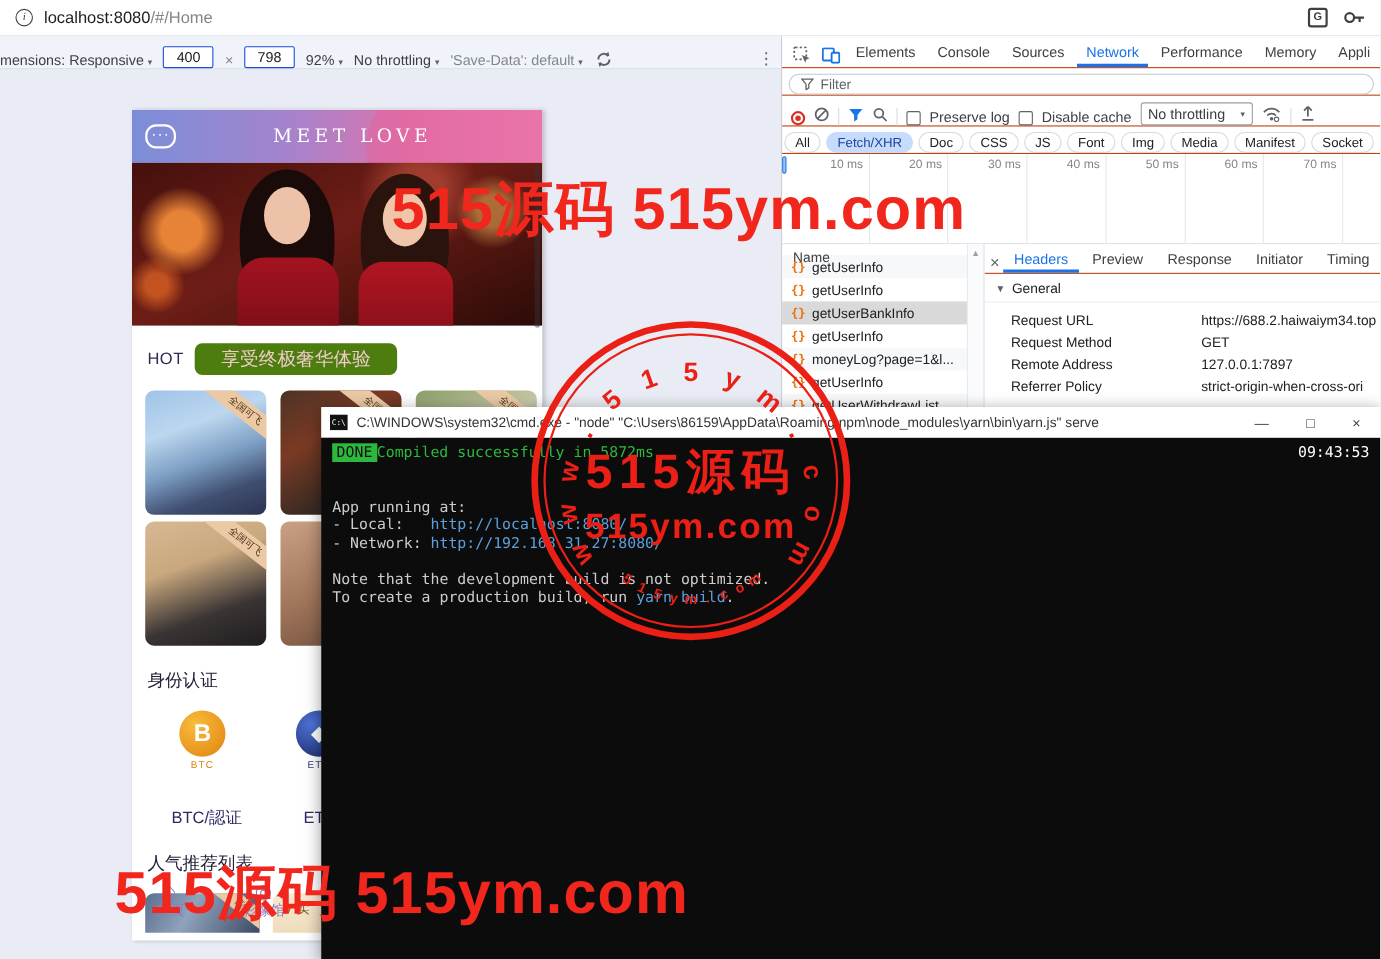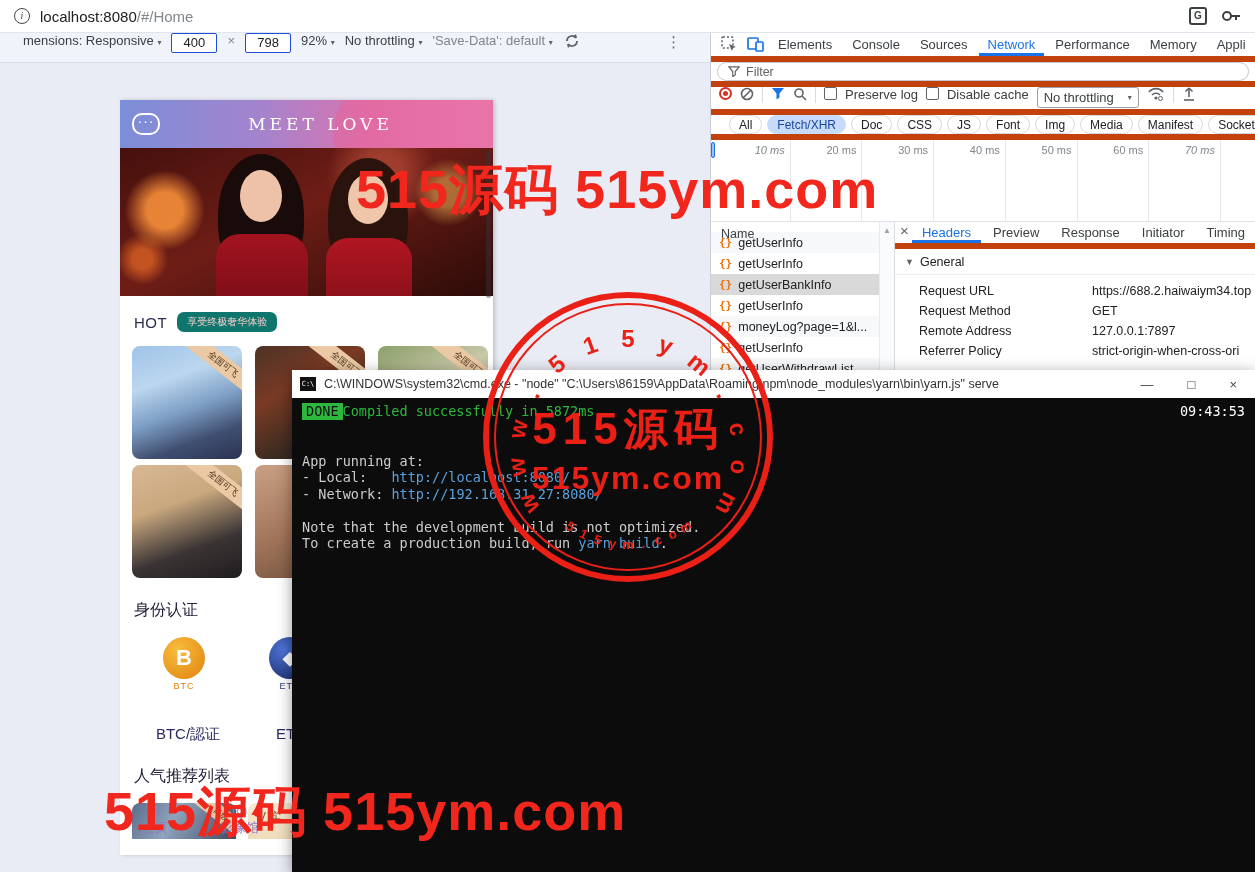--- a/index.html
+++ b/index.html
@@ -14,21 +14,21 @@
     font-size:10px; line-height:13px; text-align:center; font-style:italic; font-family:"Liberation Serif",serif; margin-right:10px; flex:0 0 auto; }
   .url { font-size:15px; color:#202124; white-space:nowrap; }
   .url .path { color:#80868b; }
   .bar-right { margin-left:auto; display:flex; gap:14px; align-items:center; }
   .ext-icon { width:18px; height:18px; border:2px solid #3c4043; border-radius:3px; color:#3c4043;
     font-size:10px; font-weight:bold; text-align:center; line-height:14px; }
   .key-icon { width:20px; height:14px; overflow:hidden; }
 
   
   .device-toolbar { position:absolute; left:0; top:33px; width:710px; height:30px; background:#f1f3fa;
-    border-bottom:1px solid #d8dce6; display:flex; align-items:flex-start; gap:10px; padding:0 23px; z-index:5;
+    border-bottom:1px solid #d8dce6; display:flex; align-items:flex-end; gap:10px; padding:0 0; z-index:5;
     font-size:13px; color:#3c4043; white-space:nowrap; }
   .dt-caret { font-size:8px; color:#5f6368; }
   .dim-input { width:46px; height:20px; background:#fff; border:1px solid #1d4ed8; border-radius:2px;
     text-align:center; font-size:13px; color:#202124; line-height:18px; }
   .muted { color:#80868b; }
   .rotate-icon svg { display:block; }
   .kebab { margin-left:auto; color:#5f6368; font-size:15px; padding-right:6px; }
 
   
   .phone { position:absolute; left:120px; top:100px; width:373px; height:755px; background:#fff; z-index:4;
@@ -52,21 +52,21 @@
   .fig1-hair { left:98px; top:6px; width:86px; height:120px; background:#190b09; border-radius:50% 50% 40% 40%; }
   .fig1-face { left:120px; top:22px; width:42px; height:52px; background:#eec2a8; border-radius:50%; }
   .fig1-dress { left:96px; top:86px; width:92px; height:70px; background:linear-gradient(#a3131f,#7c0e18); border-radius:24px 24px 0 0; }
   .fig2-hair { left:208px; top:10px; width:80px; height:116px; background:#2a130c; border-radius:50% 50% 40% 40%; }
   .fig2-face { left:228px; top:26px; width:40px; height:50px; background:#f0c6aa; border-radius:50%; }
   .fig2-dress { left:206px; top:90px; width:86px; height:66px; background:linear-gradient(#b01622,#8a101a); border-radius:22px 22px 0 0; }
   .phone-scrollbar { position:absolute; right:2px; top:50px; width:5px; height:148px; background:rgba(60,50,55,.45); border-radius:3px; }
 
   .hot-row { display:flex; align-items:center; gap:10px; padding:16px 14px 8px 14px; }
   .hot-label { font-size:15px; color:#2d2d52; letter-spacing:.5px; }
-  .hot-badge { background:#0f766e; color:#efcbc8; font-size:10px; padding:3px 10px; border-radius:7px; }
+  .hot-badge { background:#4d7c0f; color:#efcbc8; font-size:17px; padding:3px 24px; border-radius:7px; }
 
   .grid-row { display:flex; gap:13px; padding:6px 0 0 12px; }
   .card { position:relative; width:110px; height:113px; border-radius:8px; overflow:hidden; flex:0 0 auto; }
   .ribbon { position:absolute; top:10px; right:-26px; width:90px; transform:rotate(38deg);
     background:#eac9a4; color:#4a3014; font-size:9px; text-align:center; padding:2px 0; }
   .ph0 { background:linear-gradient(160deg,#9fc3e8 0%,#bcd7ef 30%,#7d9ec4 55%,#3f4e70 78%,#2c3350 100%); }
   .ph1 { background:linear-gradient(150deg,#4c3326 0%,#7a3a24 35%,#3a2b22 70%,#241a14 100%); }
   .ph2 { background:linear-gradient(150deg,#8aa06a 0%,#c9c7a8 40%,#8f9a77 75%,#5d6b4a 100%); }
   .ph3 { background:linear-gradient(160deg,#d8b894 0%,#c9a87e 35%,#3a3434 70%,#201d1e 100%); }
   .ph4 { background:linear-gradient(160deg,#caa184 0%,#a3775c 50%,#6c4c3a 100%); }
@@ -90,37 +90,37 @@
   .thumb2 { width:120px; background:linear-gradient(#f6ead4,#efdcba); color:#7a5a28; font-size:12px; padding:6px 0 0 10px; }
   .thumb .ribbon { top:4px; right:-30px; font-size:8px; }
 
   .bottom-nav { position:absolute; left:0; bottom:18px; width:100%; display:flex; padding-left:22px; gap:52px; }
   .nav-item { text-align:center; color:#8f7cc0; font-size:13px; }
   .nav-ico { font-size:18px; line-height:18px; }
 
   
   .devtools { position:absolute; left:710px; top:33px; width:545px; height:839px; background:#fff;
     border-left:1px solid #c9ced8; z-index:5; color:#3c4043; }
-  .dt-row { display:flex; align-items:flex-start; border-bottom:6px solid #c2410c; }
+  .dt-row { display:flex; align-items:flex-end; border-bottom:1px solid #c2410c; }
   .dt-tabs { height:29px; padding-left:6px; gap:2px; }
   .ti { width:24px; height:22px; display:flex; align-items:center; justify-content:center; }
   .dt-tab { padding:0 9px; font-size:13px; height:100%; display:flex; align-items:center; white-space:nowrap; }
   .dt-tab.active { color:#1a73e8; box-shadow:inset 0 -3px 0 #1a73e8; }
   .net-toolbar { height:28px; padding-left:8px; gap:8px; font-size:13px; }
   .vsep { width:1px; height:16px; background:#d8dce2; }
   .rec { width:13px; height:13px; border:2px solid #d93025; border-radius:50%; position:relative; }
   .rec:after { content:""; position:absolute; inset:2px; background:#d93025; border-radius:50%; }
   .cb { width:13px; height:13px; border:1.5px solid #5f6368; border-radius:2px; }
   .lbl { white-space:nowrap; }
   .throttle-select { border:1px solid #9aa0a6; border-radius:3px; height:21px; padding:0 6px; display:flex;
     align-items:center; gap:14px; font-size:13px; }
   .filter-row { height:25px; padding:0 6px; }
   .filter-box { flex:1; height:19px; border:1px solid #c4c8cf; border-radius:12px; display:flex; align-items:center;
     gap:6px; padding:0 10px; color:#5f6368; font-size:12.5px; }
-  .chips-row { height:25px; gap:5px; padding:0 18px; overflow:hidden; }
+  .chips-row { height:25px; gap:5px; padding:0 2px; overflow:hidden; }
   .chip { border:1px solid #d5d9de; border-radius:11px; padding:1.5px 9px; font-size:12px; color:#202124; white-space:nowrap; }
   .chip.sel { background:#c7dbfc; border-color:#c7dbfc; color:#19469c; }
   .ruler { position:relative; height:82px; border-bottom:1px solid #e0e3e8; overflow:hidden; }
   .ruler-col { position:absolute; top:0; bottom:0; border-right:1px solid #e4e7ec; }
   .ruler-lbl { position:absolute; top:4px; font-size:11px; color:#80868b; text-align:right; }
   .ruler-start { position:absolute; left:0; top:2px; width:4px; height:16px; background:#9cc0f7; border:1px solid #1a73e8; border-radius:2px; }
 
   .net-split { position:relative; display:flex; height:617px; }
   .req-pane { width:184px; border-right:1px solid #d8dce2; overflow:hidden; position:relative; }
   .req-head { height:25px; border-bottom:1px solid #e0e3e8; display:flex; align-items:center;
@@ -378,33 +378,33 @@
         <span class="chip">JS</span>
         <span class="chip">Font</span>
         <span class="chip">Img</span>
         <span class="chip">Media</span>
         <span class="chip">Manifest</span>
         <span class="chip">Socket</span>
       </div>
     <div class="ruler" id="ruler">
         <div class="ruler-start"></div>
         <div class="ruler-col" style="left: 0px; width: 79.7105px;"></div>
-        <div class="ruler-lbl" style="left: 0px; width: 73.7105px; font-style: italic;">10 ms</div>
+        <div class="ruler-lbl" style="left: 0px; width: 73.7105px;">10 ms</div>
         <div class="ruler-col" style="left: 0px; width: 151.421px;"></div>
         <div class="ruler-lbl" style="left: 0px; width: 145.421px;">20 ms</div>
         <div class="ruler-col" style="left: 0px; width: 223.132px;"></div>
         <div class="ruler-lbl" style="left: 0px; width: 217.132px;">30 ms</div>
         <div class="ruler-col" style="left: 0px; width: 294.842px;"></div>
         <div class="ruler-lbl" style="left: 0px; width: 288.842px;">40 ms</div>
         <div class="ruler-col" style="left: 0px; width: 366.553px;"></div>
         <div class="ruler-lbl" style="left: 0px; width: 360.553px;">50 ms</div>
         <div class="ruler-col" style="left: 0px; width: 438.263px;"></div>
         <div class="ruler-lbl" style="left: 0px; width: 432.263px;">60 ms</div>
         <div class="ruler-col" style="left: 0px; width: 509.974px;"></div>
-        <div class="ruler-lbl" style="left: 0px; width: 503.974px; font-style: italic;">70 ms</div>
+        <div class="ruler-lbl" style="left: 0px; width: 503.974px;">70 ms</div>
       </div>
     <div class="net-split">
       <div class="req-pane">
         <div class="req-head">Name</div>
         <div class="req-list" id="req-list">
             <div class="req-row">
               <span class="json-ico">{}</span>
               <span class="req-name">getUserInfo</span>
             </div>
             <div class="req-row">

